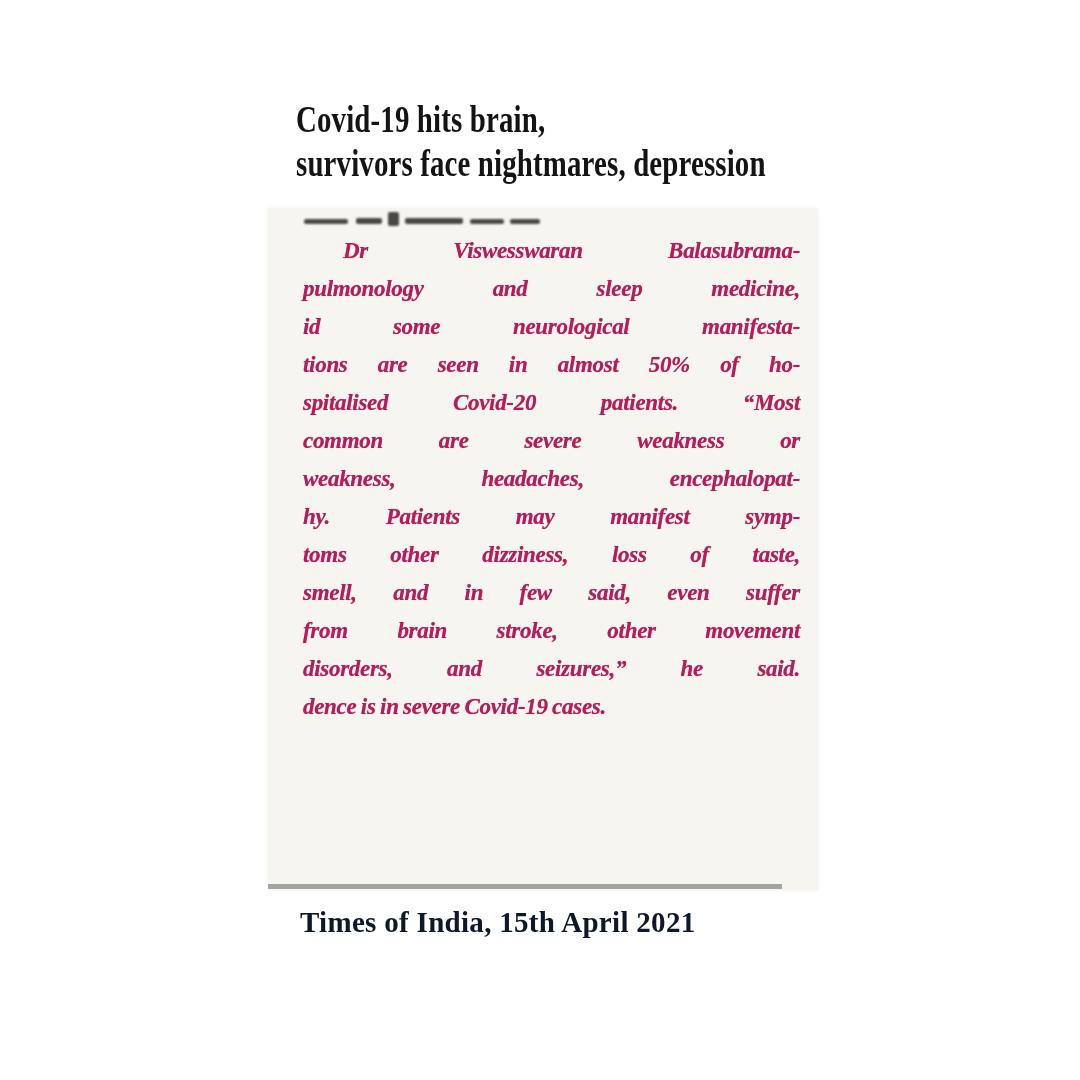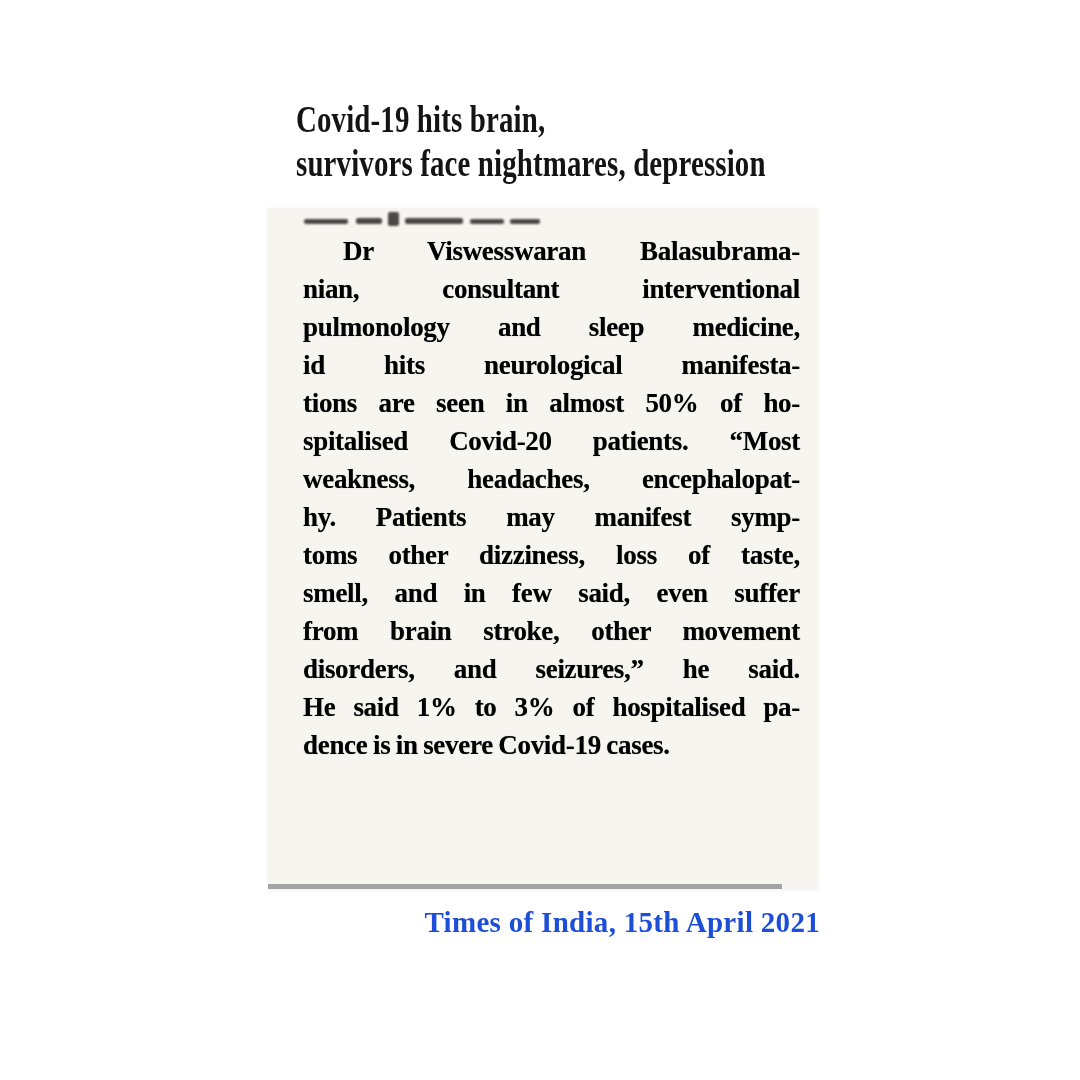--- a/index.html
+++ b/index.html
@@ -30,39 +30,39 @@
   .m1 { left:0;   top:7px; width:44px; height:5px; }
   .m2 { left:52px; top:6px; width:26px; height:6px; }
   .m3 { left:84px; top:0;   width:11px; height:14px; }
   .m4 { left:101px; top:6px; width:58px; height:6px; }
   .m5 { left:166px; top:7px; width:34px; height:5px; }
   .m6 { left:206px; top:7px; width:30px; height:5px; }
 
   
   .body {
     position:absolute; left:35px; top:24px; width:497px;
-    font-size:27px; font-weight:700; line-height:38px;
-    color:#000000; letter-spacing:-0.3px; word-spacing:-1px;
+    font-size:23px; font-weight:700; line-height:38px;
+    color:#be185d; letter-spacing:-0.3px; word-spacing:-1px;font-style:italic;
   }
   .body-line {
     text-align:justify; text-align-last:justify;
     text-shadow:0 0 0.7px rgba(25,25,25,0.55);
     filter:blur(0.25px);
   }
   .body-line:first-child { text-indent:40px; }
   .body-line:last-child  { text-align-last:left; }
 
   
   .divider { position:absolute; left:0; top:676px; width:514px; height:5px; background:#a4a4a4; }
 
   
   .attribution {
     position:absolute; left:300px; top:906px; width:520px;
-    text-align:right; font-size:29px; font-weight:700;
-    color:#1d4ed8; letter-spacing:0.3px;
+    text-align:left; font-size:29px; font-weight:700;
+    color:#0f172a; letter-spacing:0.3px;
   }
 </style>
 </head>
 <body>
 
 <div class="page">
 
   <header class="headline">
     <div class="headline-line">Covid-19 hits brain,</div>
     <div class="headline-line">survivors face nightmares, depression</div>
@@ -73,32 +73,31 @@
       <span class="mark m1"></span>
       <span class="mark m2"></span>
       <span class="mark m3"></span>
       <span class="mark m4"></span>
       <span class="mark m5"></span>
       <span class="mark m6"></span>
     </div>
 
     <div class="body">
         <div class="body-line">Dr Viswesswaran Balasubrama-</div>
-        <div class="body-line">nian, consultant interventional</div>
         <div class="body-line">pulmonology and sleep medicine,</div>
-        <div class="body-line">id hits neurological manifesta-</div>
+        <div class="body-line">id some neurological manifesta-</div>
         <div class="body-line">tions are seen in almost 50% of ho-</div>
         <div class="body-line">spitalised Covid-20 patients. “Most</div>
+        <div class="body-line">common are severe weakness or</div>
         <div class="body-line">weakness, headaches, encephalopat-</div>
         <div class="body-line">hy. Patients may manifest symp-</div>
         <div class="body-line">toms other dizziness, loss of taste,</div>
         <div class="body-line">smell, and in few said, even suffer</div>
         <div class="body-line">from brain stroke, other movement</div>
         <div class="body-line">disorders, and seizures,” he said.</div>
-        <div class="body-line">He said 1% to 3% of hospitalised pa-</div>
         <div class="body-line">dence is in severe Covid-19 cases.</div>
       </div>
 
     <div class="divider"></div>
   </figure>
 
   <div class="attribution">Times of India, 15th April 2021</div>
 
 </div>
 

